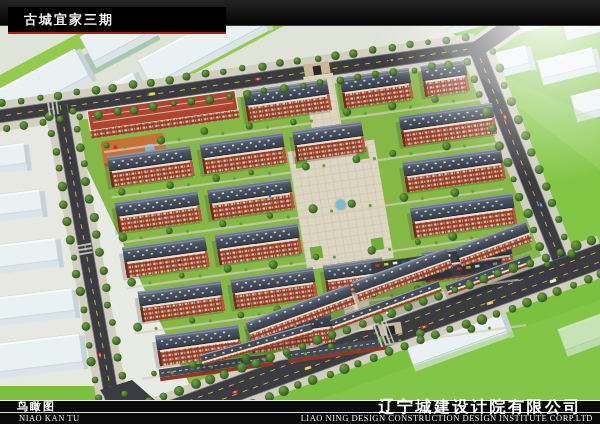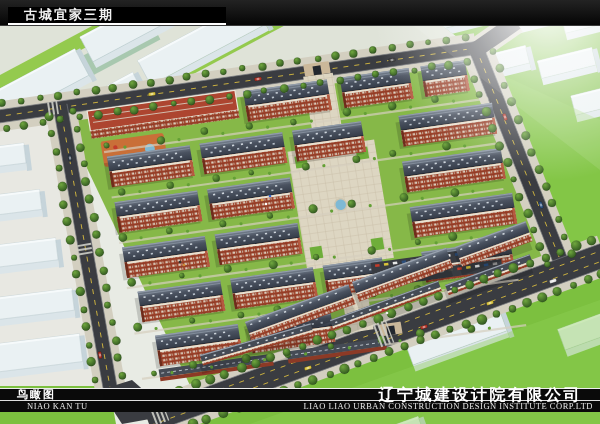--- a/index.html
+++ b/index.html
@@ -1,34 +1,34 @@
 <!DOCTYPE html>
 <html style="--grassB: #7cc03f; --grassS: #86b848; --road: #3a3c41; --walk: #d3cfc0; --lane: #d9bc3f; --ctxTop: #eaf1f3; --ctxSide: #c6d4da; --ctxFront: #dbe5e9;"><head>
 <meta charset="utf-8">
 <style>
   html,body{margin:0;padding:0;background:#333;}
   .stage{position:relative;width:600px;height:424px;overflow:hidden;background:#000;
          font-family:"Liberation Sans",sans-serif;}
   svg.render{position:absolute;left:0;top:0;z-index:1;}
   .top-bar{position:absolute;top:0;left:0;right:0;height:25px;z-index:3;
            background:linear-gradient(#232323,#050505);border-bottom:1px solid #3a3a3a;}
-  .title-box{position:absolute;top:7px;left:8px;width:218px;height:18px;z-index:4;
-             background:#000;border-bottom:2px solid #ffffff;box-sizing:border-box;
+  .title-box{position:absolute;top:7px;left:8px;width:218px;height:27px;z-index:4;
+             background:#000;border-bottom:2px solid #b91c1c;box-sizing:border-box;
              display:flex;align-items:center;padding-left:16px;text-align:center;}
   .title-box span{color:#f2f2f2;font-weight:bold;font-size:13px;letter-spacing:2px;white-space:nowrap;}
-  .footer{position:absolute;left:0;right:0;bottom:12px;height:24px;z-index:3;background:#0a0a0a;
+  .footer{position:absolute;left:0;right:0;bottom:0;height:24px;z-index:3;background:#0a0a0a;
           border-top:1px solid #ededed;box-sizing:border-box;}
   .f-row1{height:12px;border-bottom:1px solid #e0e0e0;display:flex;justify-content:space-between;
           align-items:center;padding:0 18px 0 17px;box-sizing:border-box;}
   .f-row2{height:10px;display:flex;justify-content:space-between;align-items:center;
           padding:0 7px 0 19px;box-sizing:border-box;}
   .f-cn{color:#fff;font-weight:bold;font-size:11px;letter-spacing:2px;line-height:1;white-space:nowrap;}
   .f-company-cn{font-size:16px;letter-spacing:2.5px;}
   .f-en{color:#e9e9e9;font-family:"Liberation Serif",serif;font-size:8.5px;letter-spacing:.5px;
-        line-height:1;white-space:nowrap;margin-left:8px;}
+        line-height:1;white-space:nowrap;}
 </style>
 </head>
 <body>
 
 <div class="stage">
 
   <svg class="render" width="600" height="424" viewBox="0 0 600 424">
     <defs>
       <linearGradient id="roofG" x1="0" y1="0" x2="0" y2="1">
         <stop offset="0" stop-color="#7b8694"></stop>
@@ -1196,16 +1196,16 @@
     <span>古城宜家三期</span>
   </div>
 
   <div class="footer">
     <div class="f-row1">
       <span class="f-cn">鸟瞰图</span>
       <span class="f-cn f-company-cn">辽宁城建设计院有限公司</span>
     </div>
     <div class="f-row2">
       <span class="f-en">NIAO KAN TU</span>
-      <span class="f-en">LIAO LIAO URBAN CONSTRUCTION DESIGN INSTITUTE CORP.LTD</span>
+      <span class="f-en">LIAO NING DESIGN CONSTRUCTION DESIGN INSTITUTE CORP.LTD</span>
     </div>
   </div>
 </div>
 
 </body></html>

